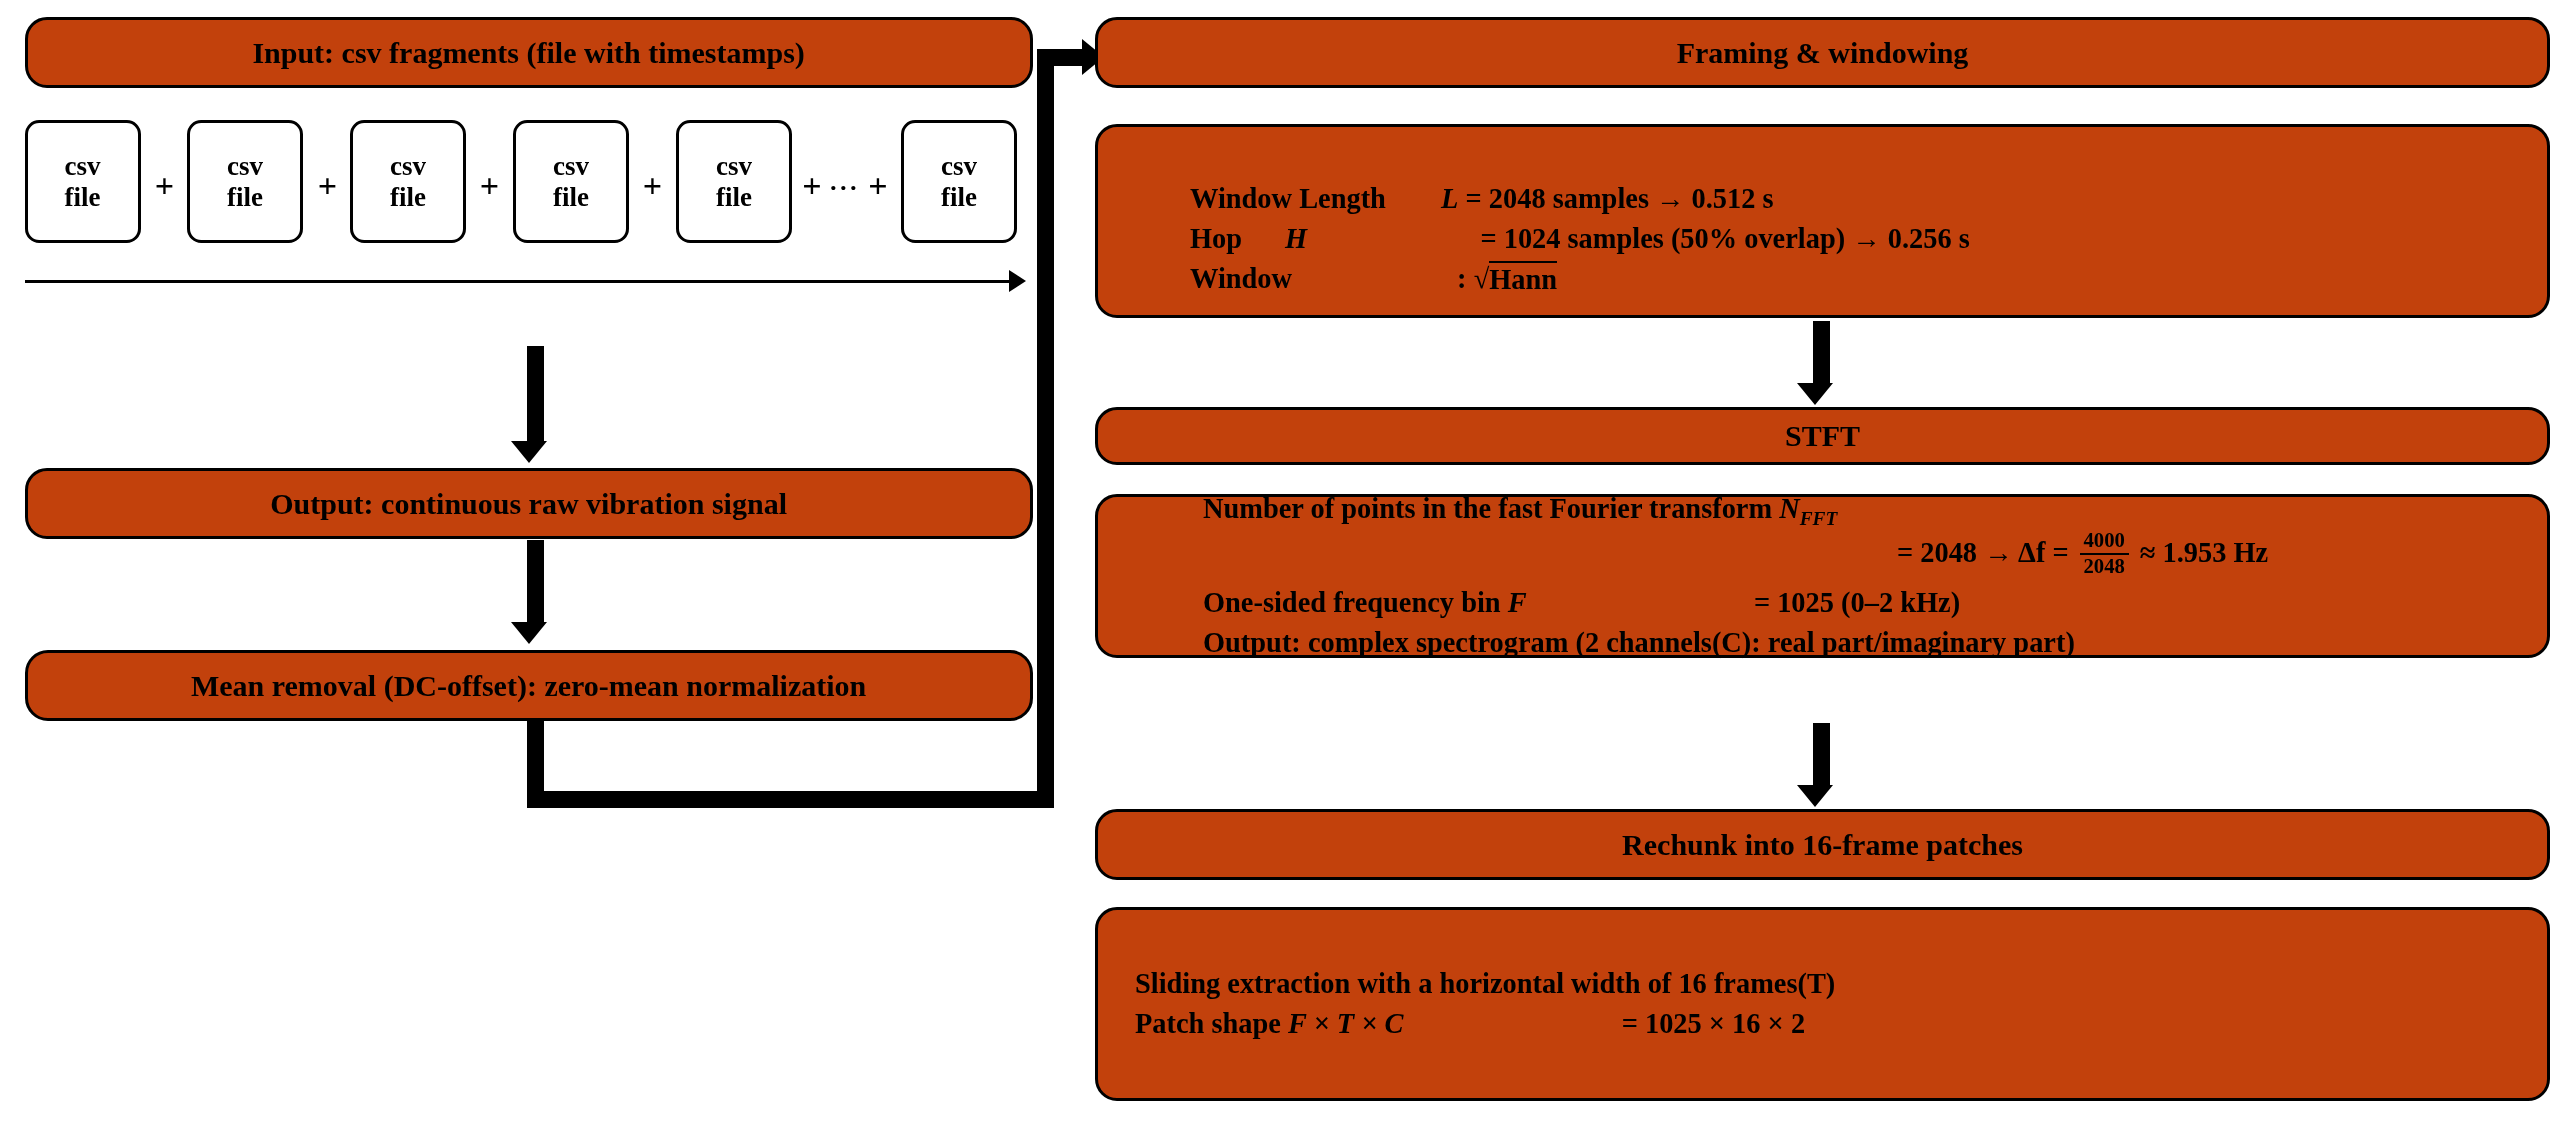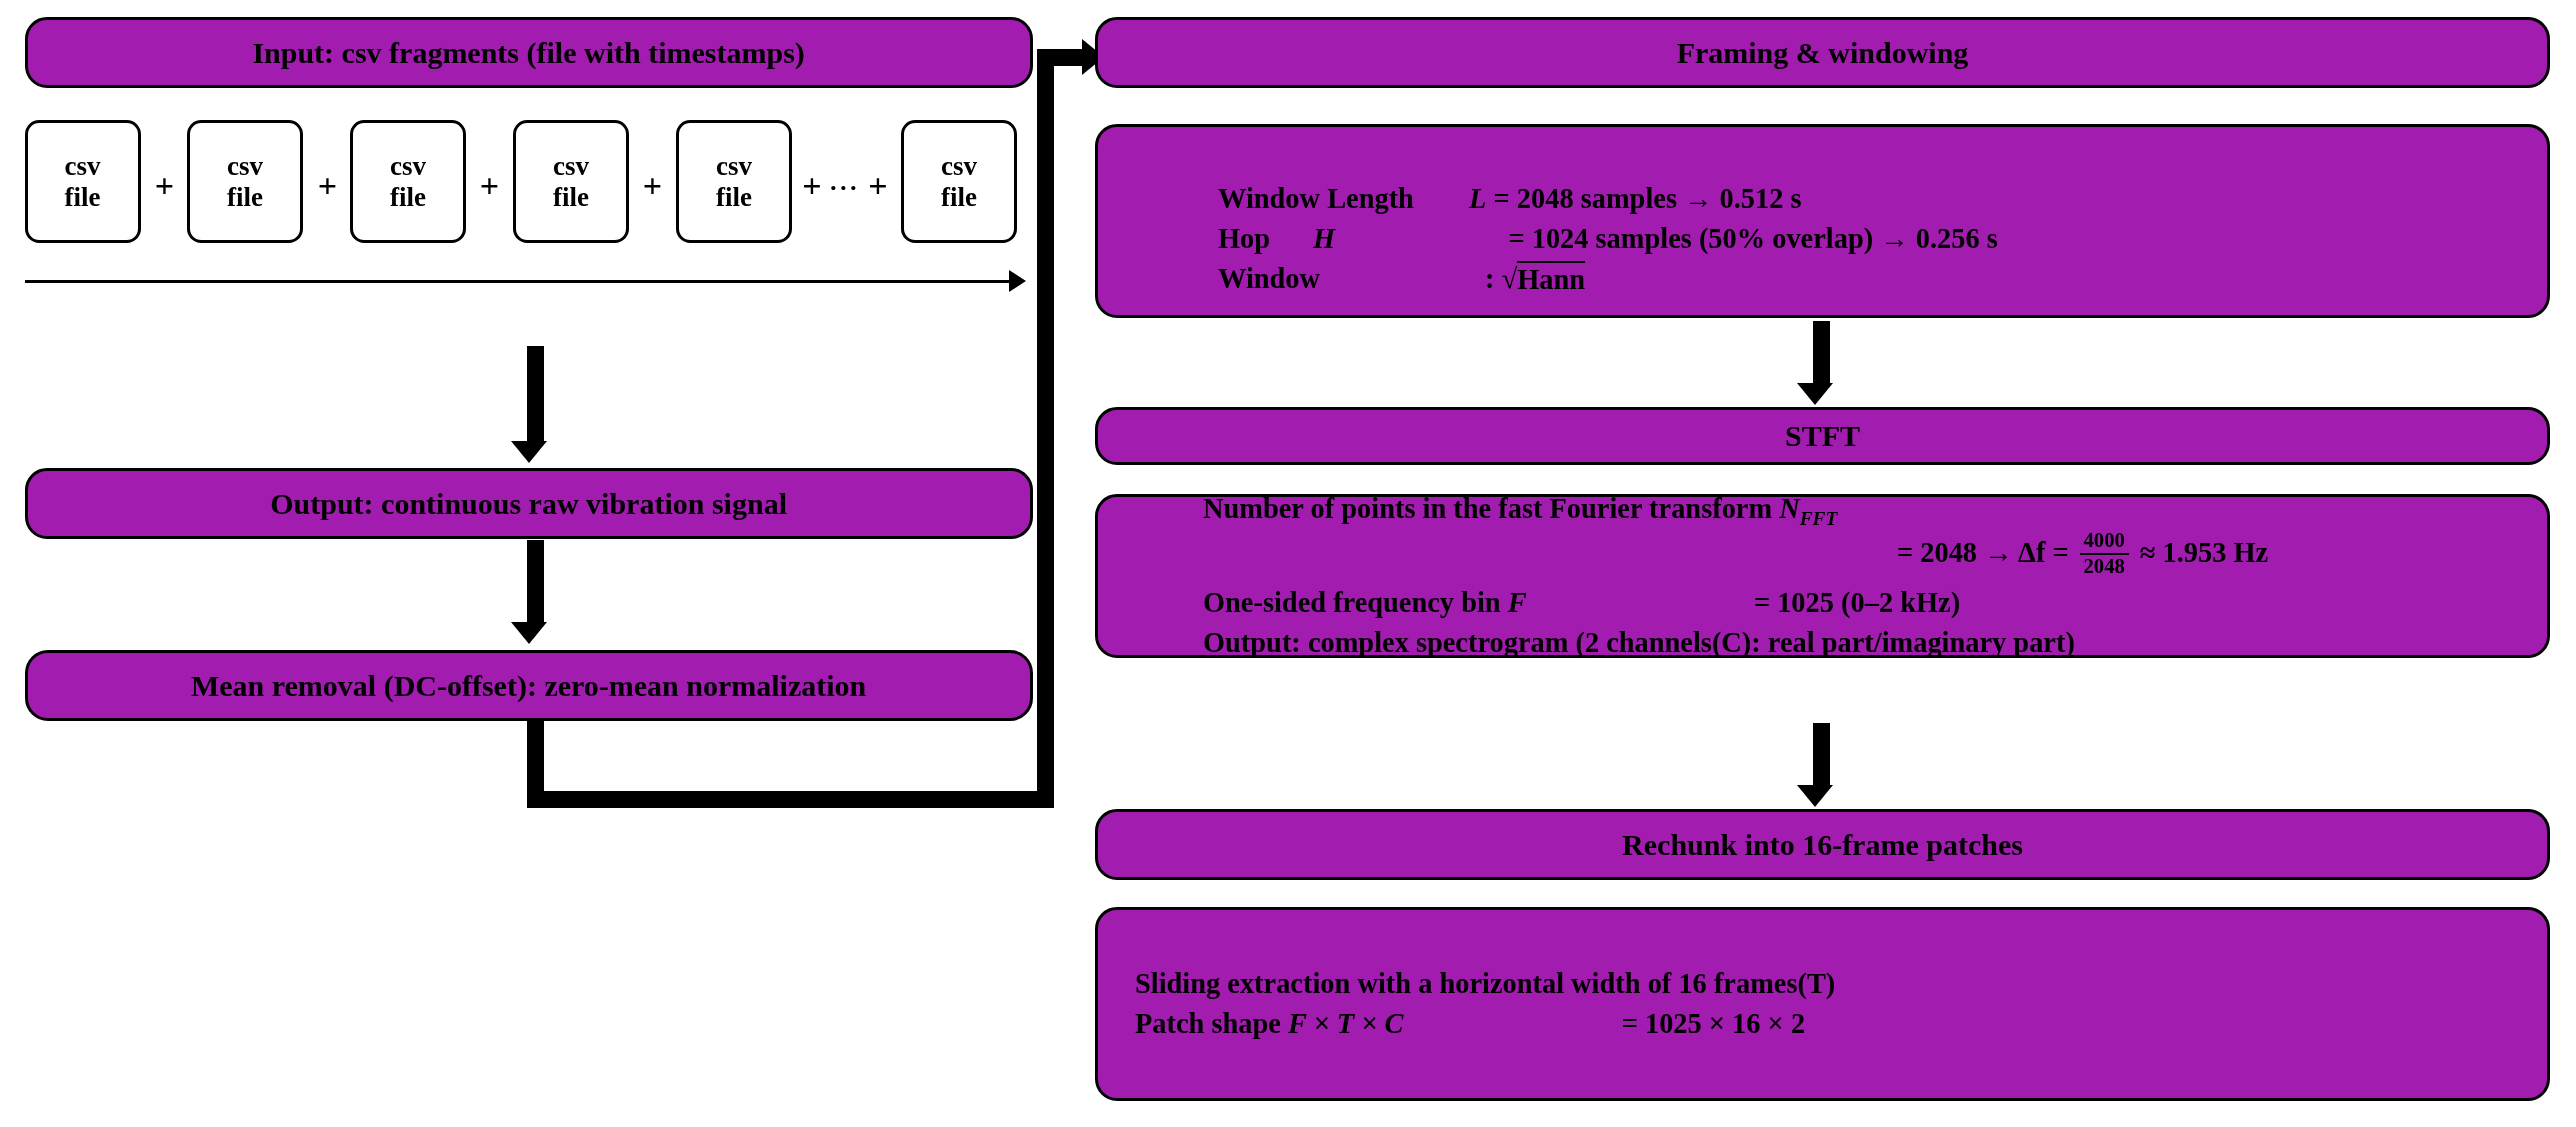--- a/index.html
+++ b/index.html
@@ -19,21 +19,21 @@
     position: absolute;
     left: 0; top: 0;
     width: 2576px;
     height: 1127px;
   }
   .box {
     position: absolute;
     box-sizing: border-box;
     border: 3.9px solid #000;
     border-radius: 22px;
-    background: #a21caf;
+    background: #c2410c;
     display: flex;
     align-items: center;
     justify-content: center;
     font-weight: bold;
   }
   .box.left-align {
     justify-content: flex-start;
   }
   .title-box {
     font-size: 30px;
@@ -242,21 +242,21 @@
   <div class="thickh" style="left:527px; top:791px; width:526px;"></div>
   <div class="thickv" style="left:1037px; top:57px; height:751px;"></div>
   <div class="thickh" style="left:1037px; top:49px; width:48px;"></div>
   <div class="arrow-r-big" style="left:1082px; top:39px;"></div>
 
   <div class="box title-box" style="left:1095px; top:17px; width:1455px; height:71px;">
     <span>Framing &amp; windowing</span>
   </div>
 
   <div class="box left-align" style="left:1095px; top:124px; width:1455px; height:194px;">
-    <div class="detail" style="padding-left:120px;margin-top:36px;">
+    <div class="detail" style="padding-left:92px;margin-top:36px;">
       <div>
         <span class="row-lbl" style="width:244px;">Window Length</span>
         <span class="mono-it">L</span>
         <span>= 2048 samples → 0.512 s</span>
       </div>
       <div>
         <span class="row-lbl" style="width:88px;">Hop</span>
         <span class="mono-it">H</span>
         <span style="display:inline-block; width:159px;"></span>
         <span>= 1024 samples (50% overlap) → 0.256 s</span>

